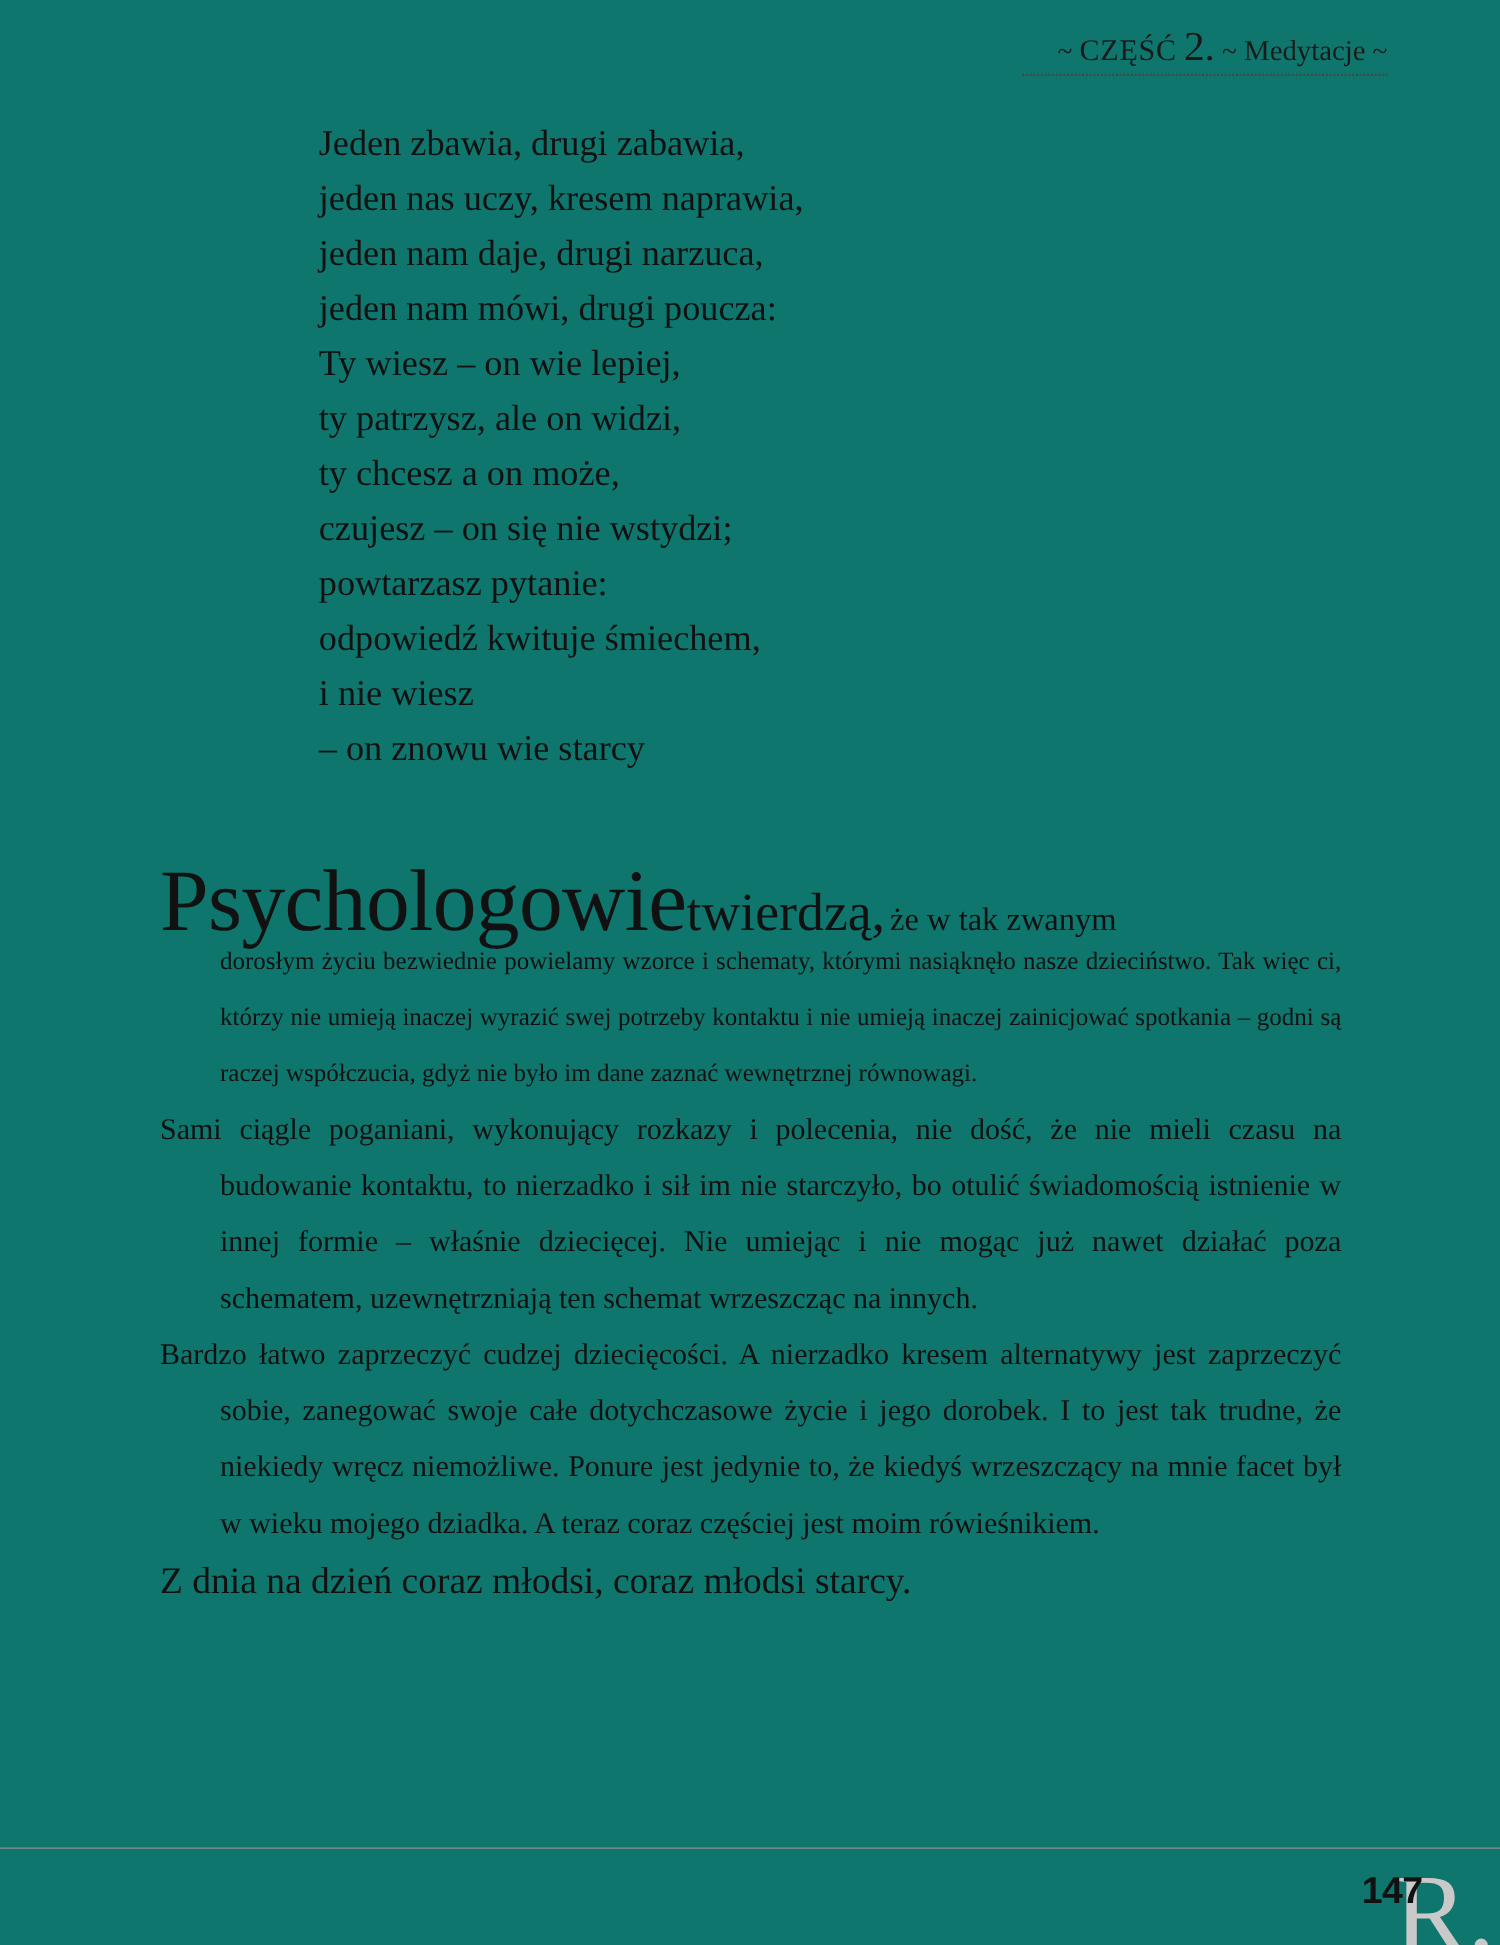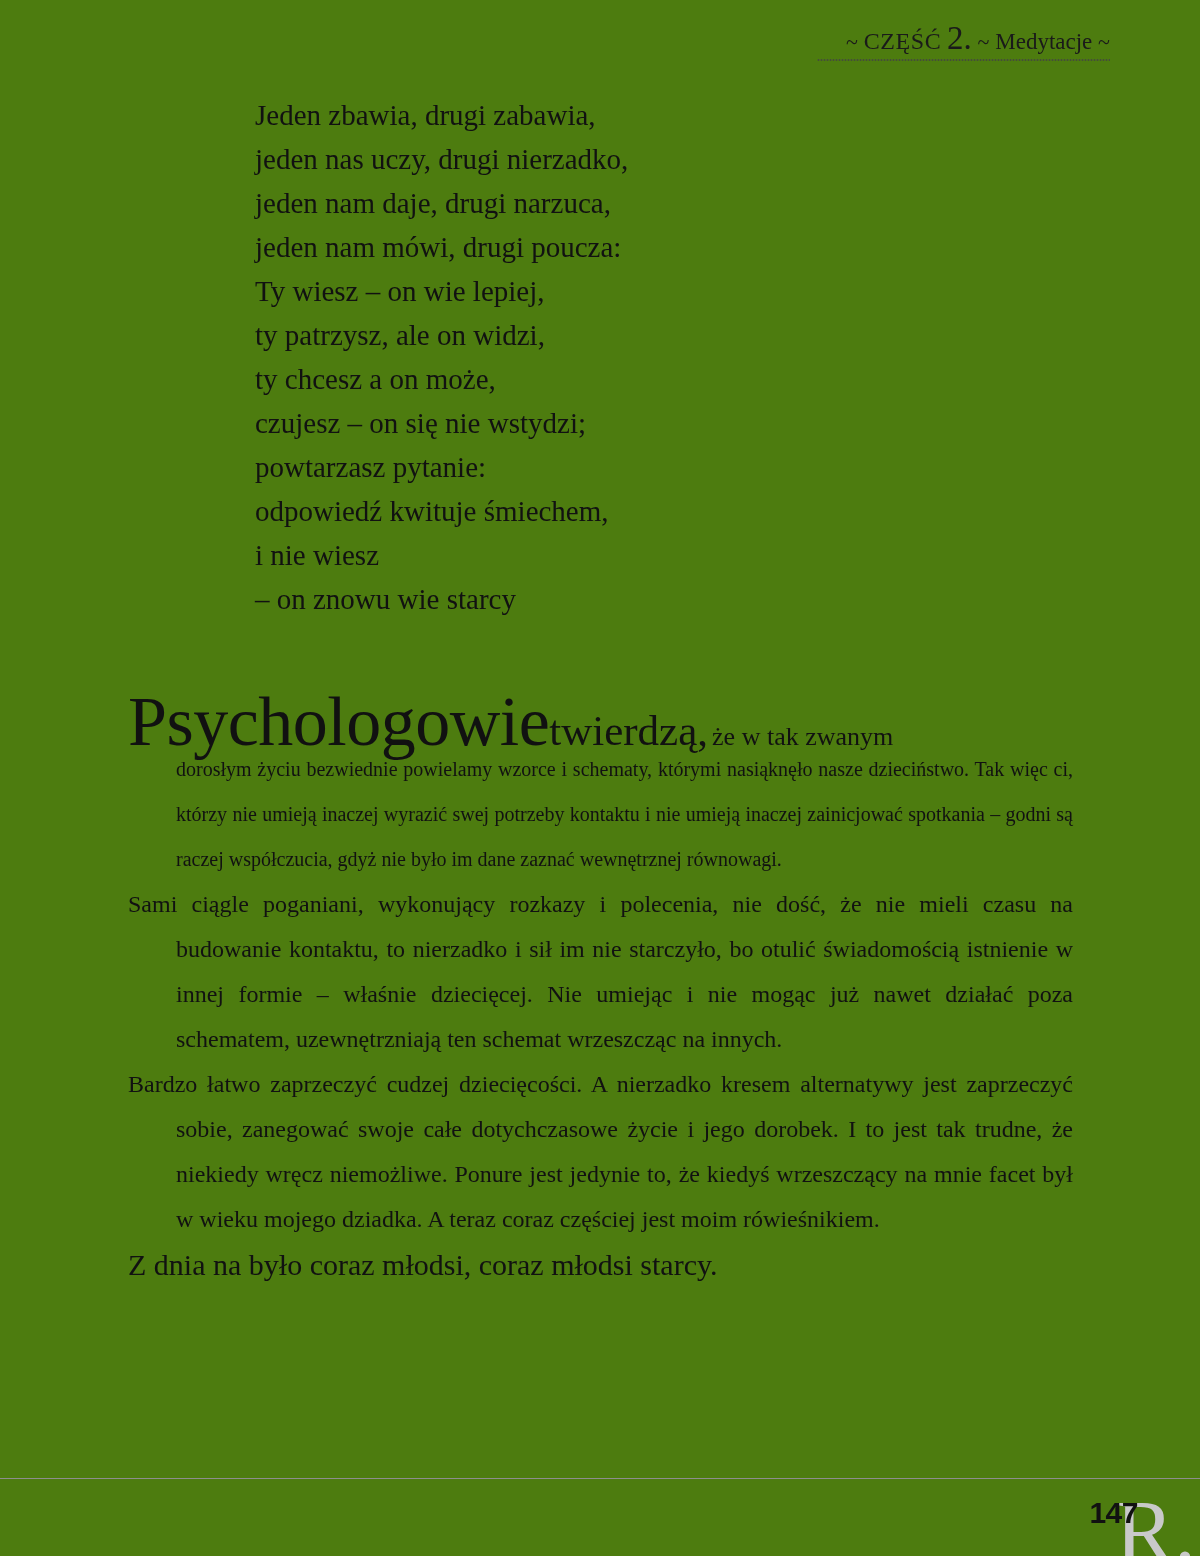--- a/index.html
+++ b/index.html
@@ -4,21 +4,21 @@
 <style>
   html, body {
     margin: 0;
     padding: 0;
     background: #ffffff;
   }
   .page {
     position: relative;
     width: 1200px;
     height: 1556px;
-    background: #4d7c0f;
+    background: #0f766e;
     overflow: hidden;
     font-family: "Liberation Serif", "DejaVu Serif", serif;
     color: #111111;
   }
 
   
   .running-head {
     position: absolute;
     top: 22px;
     right: 90px;
@@ -174,21 +174,21 @@
       <span class="rh-num">2.</span>
       <span class="rh-tilde">~</span>
       <span class="rh-section">Medytacje</span>
       <span class="rh-tilde">~</span>
     </span>
   </div>
   <div class="rh-rule"></div>
 
   <div class="poem">
     <span class="poem-line">Jeden zbawia, drugi zabawia,</span>
-    <span class="poem-line">jeden nas uczy, drugi nierzadko,</span>
+    <span class="poem-line">jeden nas uczy, kresem naprawia,</span>
     <span class="poem-line">jeden nam daje, drugi narzuca,</span>
     <span class="poem-line">jeden nam mówi, drugi poucza:</span>
     <span class="poem-line">Ty wiesz – on wie lepiej,</span>
     <span class="poem-line">ty patrzysz, ale on widzi,</span>
     <span class="poem-line">ty chcesz a on może,</span>
     <span class="poem-line">czujesz – on się nie wstydzi;</span>
     <span class="poem-line">powtarzasz pytanie:</span>
     <span class="poem-line">odpowiedź kwituje śmiechem,</span>
     <span class="poem-line">i nie wiesz</span>
     <span class="poem-line">– on znowu wie starcy</span>
@@ -199,21 +199,21 @@
     <div class="opening">
       <span class="op-huge">Psychologowie</span><span class="op-mid">twierdzą,</span> <span class="op-small">że w tak zwanym</span>
     </div>
 
     <p class="para para-lead">
       <span class="para-lead-inner">dorosłym życiu bezwiednie powielamy wzorce i schematy, którymi nasiąknęło nasze dzieciństwo. Tak więc ci, którzy nie umieją inaczej wyrazić swej potrzeby kontaktu i nie umieją inaczej zainicjować spotkania – godni są raczej współczucia, gdyż nie było im dane zaznać wewnętrznej równowagi.</span>
     </p>
 
     <p class="p-hang">Sami ciągle poganiani, wykonujący rozkazy i polecenia, nie dość, że nie mieli czasu na budowanie kontaktu, to nierzadko i sił im nie starczyło, bo otulić świadomością istnienie w innej formie – właśnie dziecięcej. Nie umiejąc i nie mogąc już nawet działać poza schematem, uzewnętrzniają ten schemat wrzeszcząc na innych.</p>
     <p class="p-hang">Bardzo łatwo zaprzeczyć cudzej dziecięcości. A nierzadko kresem alternatywy jest zaprzeczyć sobie, zanegować swoje całe dotychczasowe życie i jego dorobek. I to jest tak trudne, że niekiedy wręcz niemożliwe. Ponure jest jedynie to, że kiedyś wrzeszczący na mnie facet był w wieku mojego dziadka. A teraz coraz częściej jest moim rówieśnikiem.</p>
-    <p class="p-flat">Z dnia na było coraz młodsi, coraz młodsi starcy.</p>
+    <p class="p-flat">Z dnia na dzień coraz młodsi, coraz młodsi starcy.</p>
 
   </div>
 
   <div class="footer-rule"></div>
   <div class="watermark">R.</div>
   <div class="page-number">147</div>
 
 </div>
 
 </body></html>

